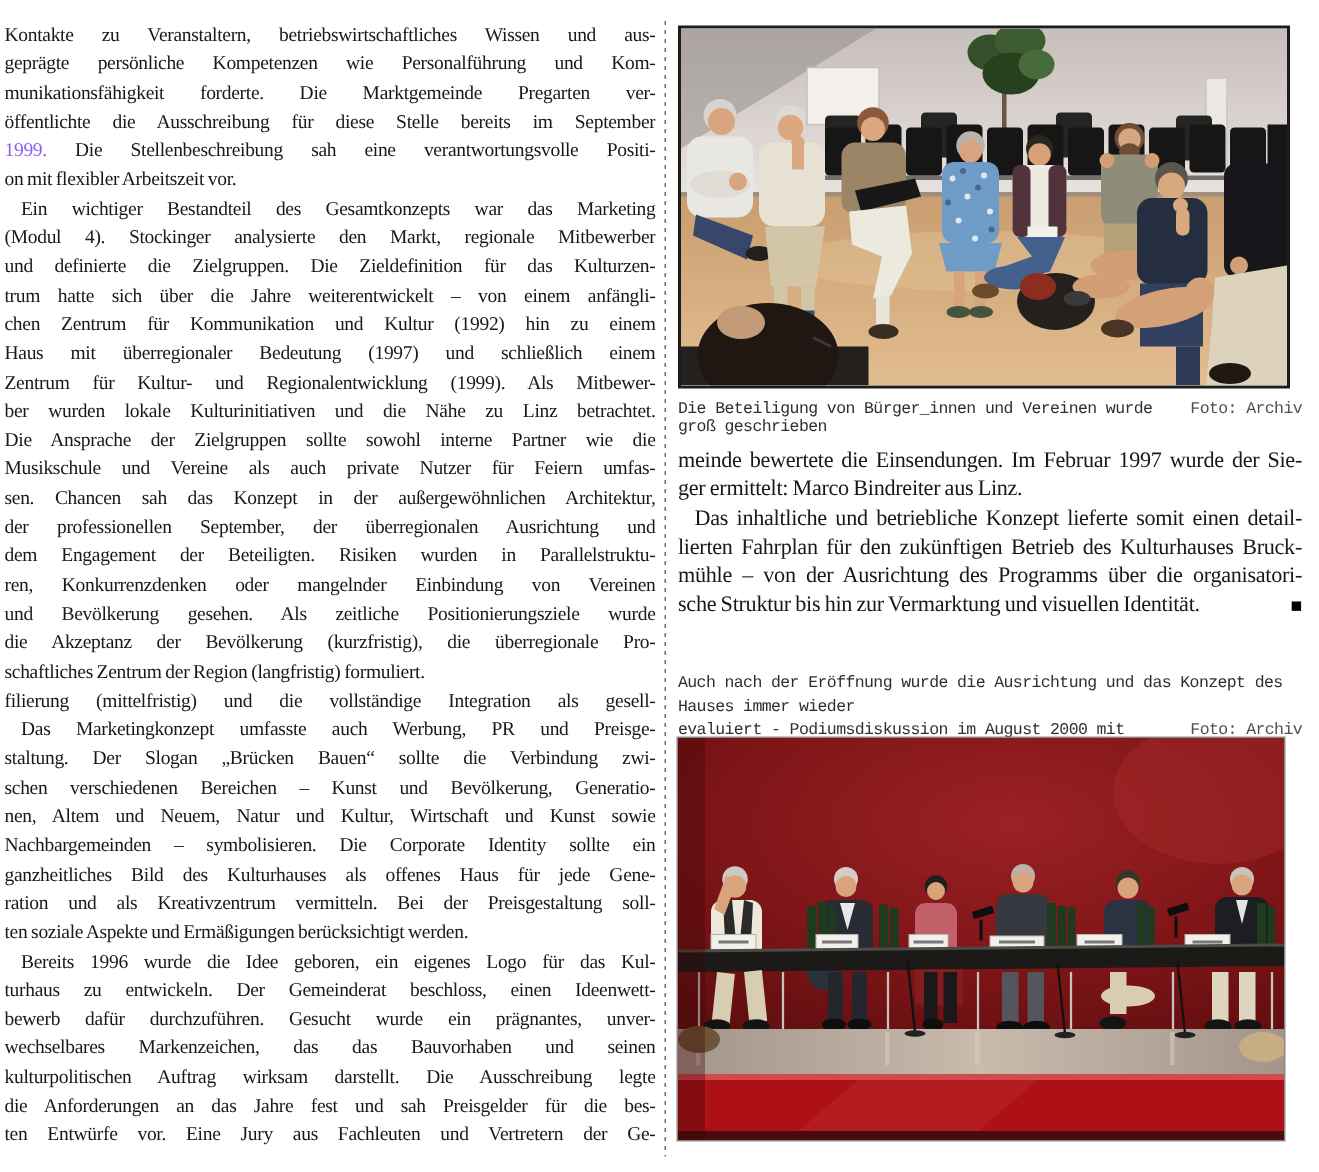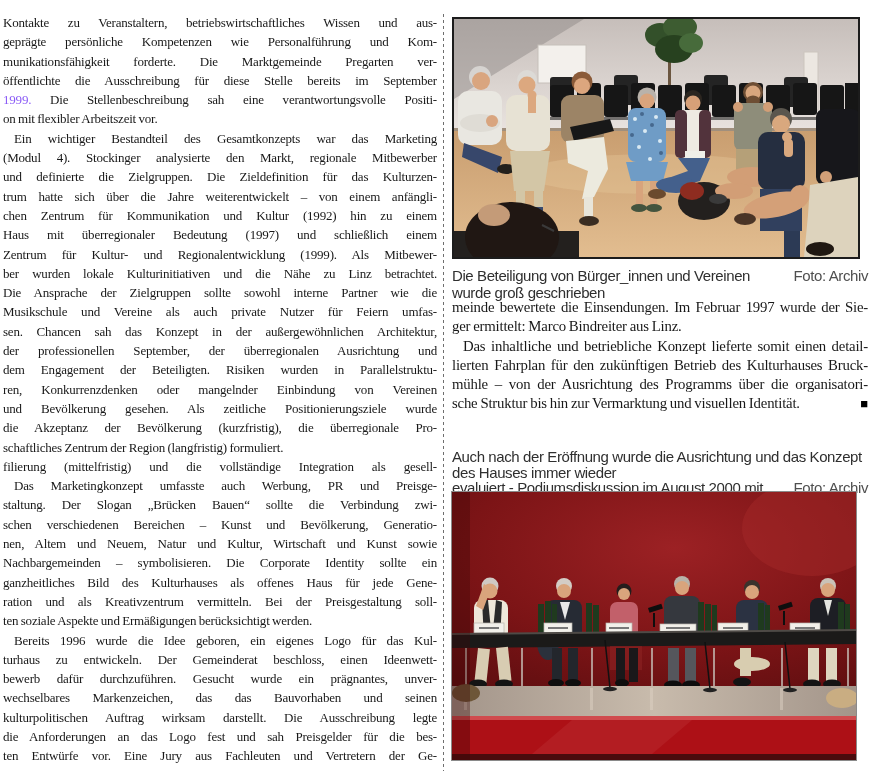--- a/index.html
+++ b/index.html
@@ -13,22 +13,22 @@
   .bline.flush{text-align-last:left;}
   .bline.indent{text-indent:11px;}
   .accent{color:#8b5cf6;}
   .endmark{float:right;font-size:13px;line-height:19.3px;color:#000;}
   .divider{position:absolute;left:443px;top:14px;width:1px;height:757px;
            background-image:repeating-linear-gradient(to bottom,#6e6e6e 0 3px,transparent 3px 6px);}
   .photo{position:absolute;overflow:hidden;}
   .photo1{left:452px;top:17px;width:404px;height:238px;border:2px solid #1c1c1c;}
   .photo2{left:451px;top:491px;width:404px;height:268px;border:1px solid #8a8a8a;}
   .photo svg{display:block;}
-  .cap{position:absolute;font-family:Liberation Sans, sans-serif;
-       font-size:15px;letter-spacing:-0.4px;color:#2f2f2f;gap:19px;}
+  .cap{position:absolute;font-family:Liberation Mono, monospace;
+       font-size:11px;letter-spacing:-0.4px;color:#2f2f2f;gap:19px;}
   .cap1{left:452px;top:267px;width:416px;display:flex;justify-content:space-between;align-items:baseline;}
   .cap2{left:452px;top:449px;width:416px;line-height:15.5px;}
   .cap2row{display:flex;justify-content:center;align-items:baseline;}
   .credit{color:#4f4f4f;white-space:nowrap;}
 </style>
 </head>
 <body>
 
 <div class="page">
 
@@ -63,21 +63,21 @@
       <div class="bline"><span>nen, Altem und Neuem, Natur und Kultur, Wirtschaft und Kunst sowie</span></div>
       <div class="bline"><span>Nachbargemeinden – symbolisieren. Die Corporate Identity sollte ein</span></div>
       <div class="bline"><span>ganzheitliches Bild des Kulturhauses als offenes Haus für jede Gene-</span></div>
       <div class="bline"><span>ration und als Kreativzentrum vermitteln. Bei der Preisgestaltung soll-</span></div>
       <div class="bline flush"><span>ten soziale Aspekte und Ermäßigungen berücksichtigt werden.</span></div>
       <div class="bline indent"><span>Bereits 1996 wurde die Idee geboren, ein eigenes Logo für das Kul-</span></div>
       <div class="bline"><span>turhaus zu entwickeln. Der Gemeinderat beschloss, einen Ideenwett-</span></div>
       <div class="bline"><span>bewerb dafür durchzuführen. Gesucht wurde ein prägnantes, unver-</span></div>
       <div class="bline"><span>wechselbares Markenzeichen, das das Bauvorhaben und seinen</span></div>
       <div class="bline"><span>kulturpolitischen Auftrag wirksam darstellt. Die Ausschreibung legte</span></div>
-      <div class="bline"><span>die Anforderungen an das Logo fest und sah Preisgelder für die bes-</span></div>
+      <div class="bline"><span>die Anforderungen an das Jahre fest und sah Preisgelder für die bes-</span></div>
       <div class="bline"><span>ten Entwürfe vor. Eine Jury aus Fachleuten und Vertretern der Ge-</span></div>
     </div>
 
   <div class="divider"></div>
 
   <div class="photo photo1">
     <svg width="404" height="238" viewBox="0 0 404 238" xmlns="http://www.w3.org/2000/svg">
       <defs>
         <linearGradient id="p1wall" x1="0" y1="0" x2="0" y2="1">
           <stop offset="0" stop-color="#c6beba"></stop>

